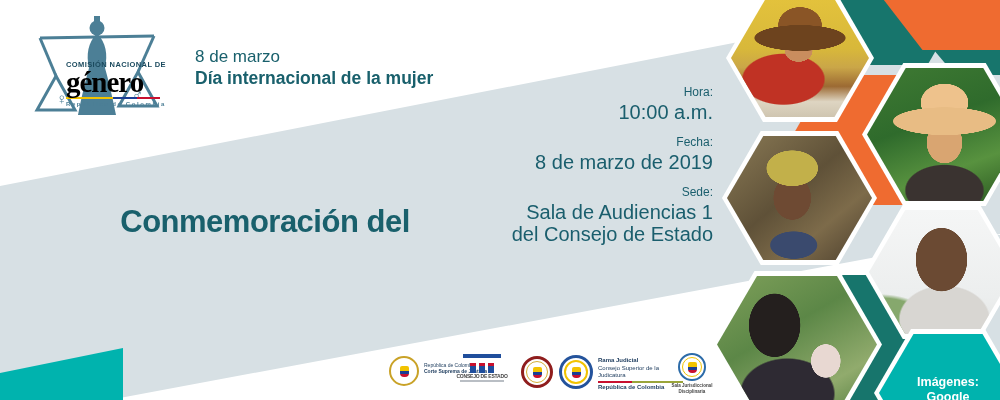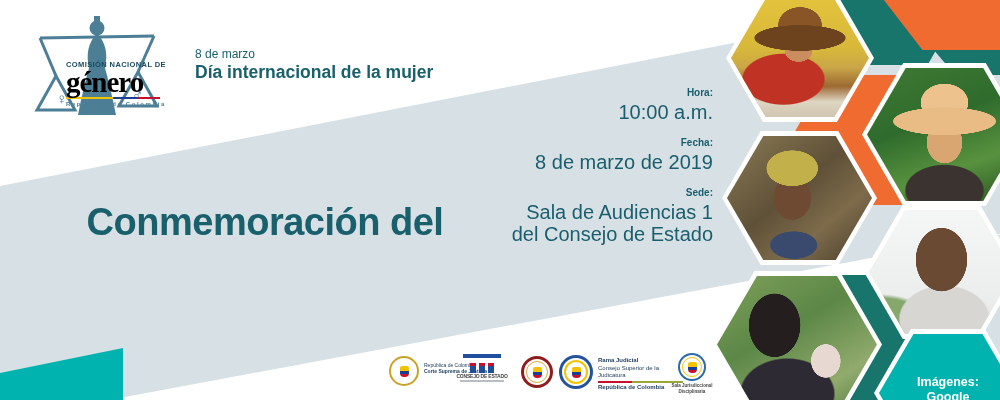--- a/index.html
+++ b/index.html
@@ -26,29 +26,29 @@
   .logo svg { position:absolute; left:0; top:0; }
   .logo-text { position:absolute; left:40px; top:44px; width:110px; }
   .logo-l1 { font-size:7.5px; font-weight:bold; letter-spacing:.4px; color:#1b4a5e; }
   .logo-l2 { font-family:"Liberation Serif", serif; font-size:29px; font-weight:bold; color:#000000; line-height:26px; letter-spacing:-1px; }
   .logo-l3 { font-size:9.5px; font-weight:bold; letter-spacing:.8px; color:#153f52; margin-top:1px; }
   .logo-flag { width:94px; height:2.5px; margin-top:1.5px;
     background:linear-gradient(90deg,#f2c300 0 50%,#1b3e94 50% 75%,#c8102e 75% 100%); }
   .logo-l4 { font-size:6px; font-weight:bold; letter-spacing:1.6px; color:#4c7f96; margin-top:2px; }
   
   .tagline { position:absolute; left:195px; top:47px; color:#19606c; }
-  .tagline-1 { font-size:12px; font-weight:400; }
+  .tagline-1 { font-size:17px; font-weight:400; }
   .tagline-2 { font-size:17.5px; font-weight:bold; margin-top:1px; }
   
   .title { position:absolute; left:75px; top:202px; width:380px; text-align:center; color:#19606c; }
-  .title-l1, .title-l2 { font-size:38px; font-weight:bold; line-height:40px; letter-spacing:-.5px; }
+  .title-l1, .title-l2 { font-size:31px; font-weight:bold; line-height:40px; letter-spacing:-.5px; }
   .title-sub { font-size:30px; font-style:italic; font-weight:400; line-height:36px; margin-top:2px; }
   
   .info { position:absolute; right:287px; top:84px; text-align:right; color:#1a5e6d; width:260px; }
-  .info-label { font-size:10px; font-weight:bold; line-height:17px; }
+  .info-label { font-size:12px; font-weight:normal; line-height:17px; }
   .info-value { font-size:20px; font-weight:400; line-height:22px; margin-bottom:11px; }
   
   .hex { position:absolute; clip-path:polygon(25% 0%,75% 0%,100% 50%,75% 100%,25% 100%,0% 50%); }
   .hex-fill-teal { background:#17756c; }
   .hex-fill-orange { background:#ef6b30; }
   .hex-fill-gray { background:#d7e0e4; }
   .hex-photo { background:#ffffff; }           
   .ph { position:absolute; inset:5px; clip-path:polygon(25% 0%,75% 0%,100% 50%,75% 100%,25% 100%,0% 50%); }
   .ph-girl {
     background:

